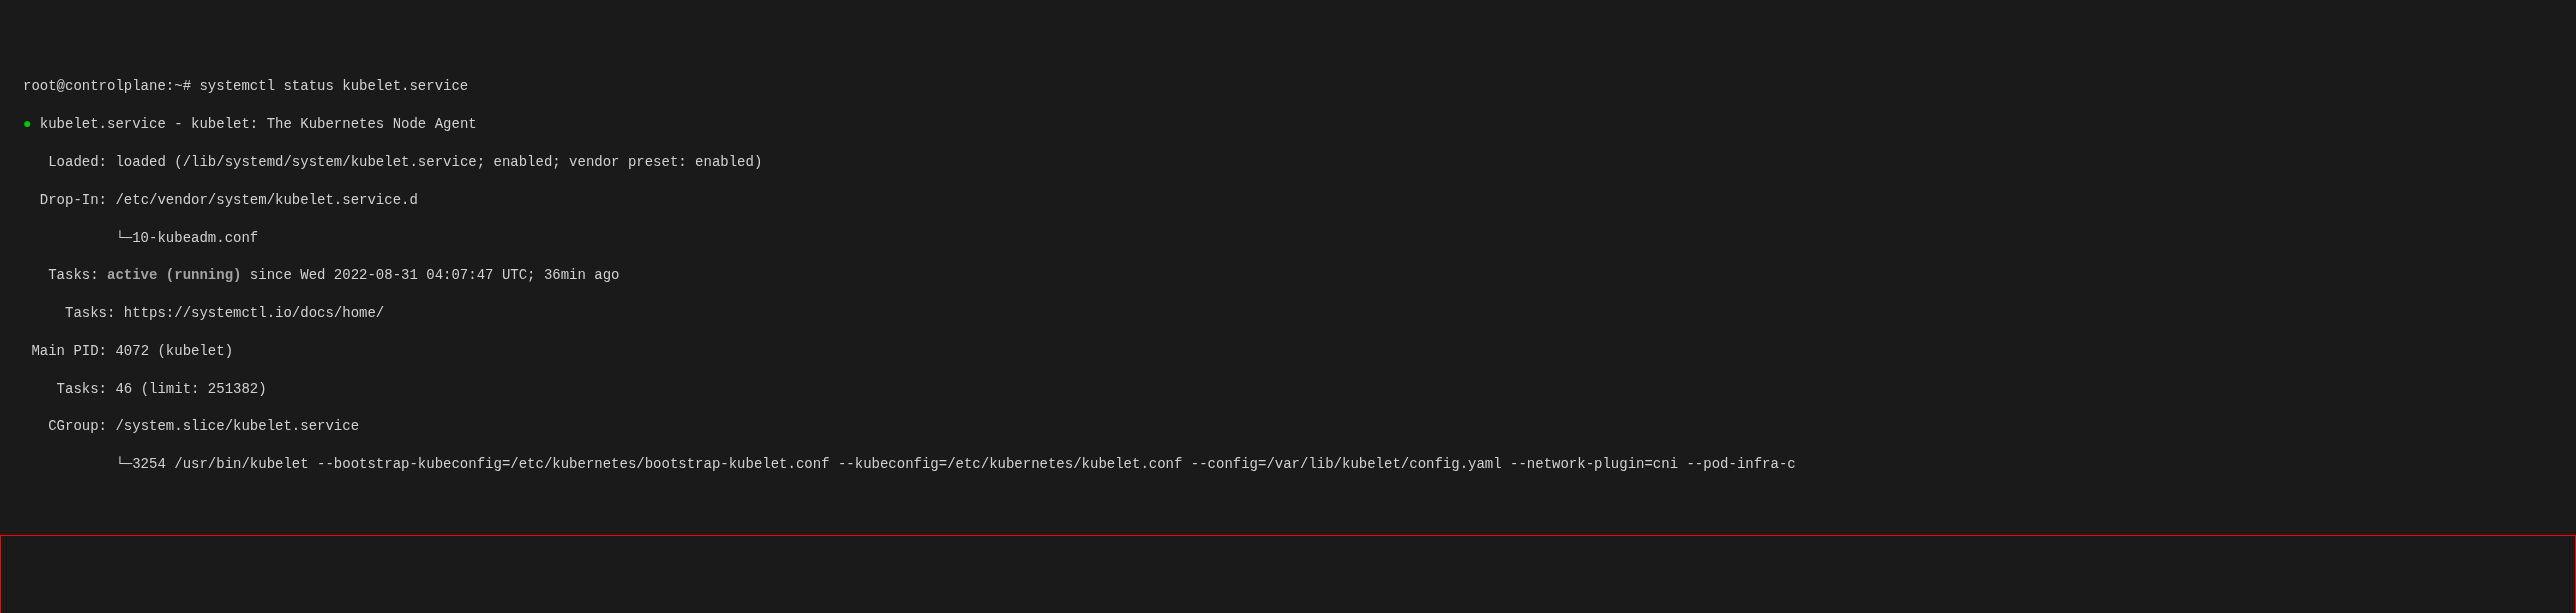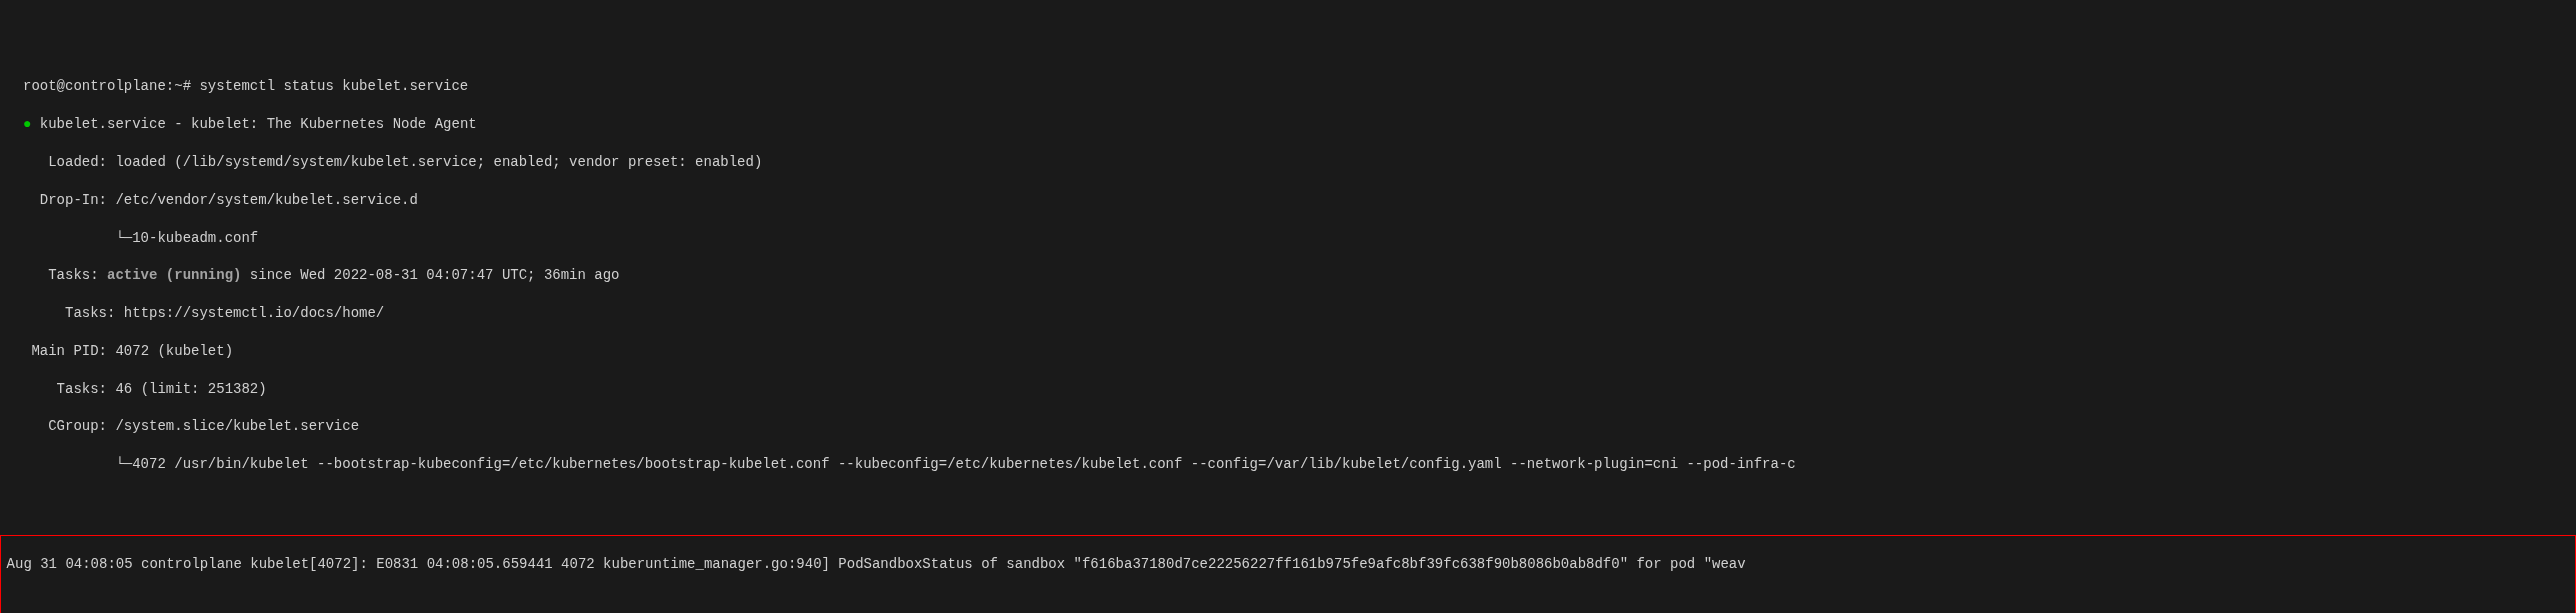--- a/index.html
+++ b/index.html
@@ -46,24 +46,23 @@
 <div class="line"><span>root@controlplane:~# systemctl status kubelet.service</span></div>
 <div class="line"><span class="bullet-green">●</span><span> kubelet.service - kubelet: The Kubernetes Node Agent</span></div>
 <div class="line"><span>   Loaded: </span><span>loaded (/lib/systemd/system/kubelet.service; enabled; vendor preset: enabled)</span></div>
 <div class="line"><span>  Drop-In: </span><span>/etc/vendor/system/kubelet.service.d</span></div>
 <div class="line"><span>           └─10-kubeadm.conf</span></div>
 <div class="line"><span>   Tasks: </span><span class="active-running">active (running)</span><span> since Wed 2022-08-31 04:07:47 UTC; 36min ago</span></div>
 <div class="line"><span>     Tasks: </span><span>https://systemctl.io/docs/home/</span></div>
 <div class="line"><span> Main PID: </span><span>4072 (kubelet)</span></div>
 <div class="line"><span>    Tasks: </span><span>46 (limit: 251382)</span></div>
 <div class="line"><span>   CGroup: </span><span>/system.slice/kubelet.service</span></div>
-<div class="line"><span>           └─4072 /usr/bin/kubelet --bootstrap-kubeconfig=/etc/kubernetes/bootstrap-kubelet.conf --kubeconfig=/etc/kubernetes/kubelet.conf --config=/var/lib/kubelet/config.yaml --network-plugin=cni --pod-infra-c</span></div>
+<div class="line"><span>           └─3254 /usr/bin/kubelet --bootstrap-kubeconfig=/etc/kubernetes/bootstrap-kubelet.conf --kubeconfig=/etc/kubernetes/kubelet.conf --config=/var/lib/kubelet/config.yaml --network-plugin=cni --pod-infra-c</span></div>
 <div class="line"> </div>
 <div class="highlighted">
-<div class="log-line"><span>Aug 31 04:08:05 controlplane kubelet[4072]: E0831 04:08:05.659441    4072 kuberuntime_manager.go:940] PodSandboxStatus of sandbox "f616ba37180d7ce22256227ff161b975fe9afc8bf39fc638f90b8086b0ab8df0" for pod "weav</span></div>
 
 
 
 
 
 
 
 
 </div>
 

